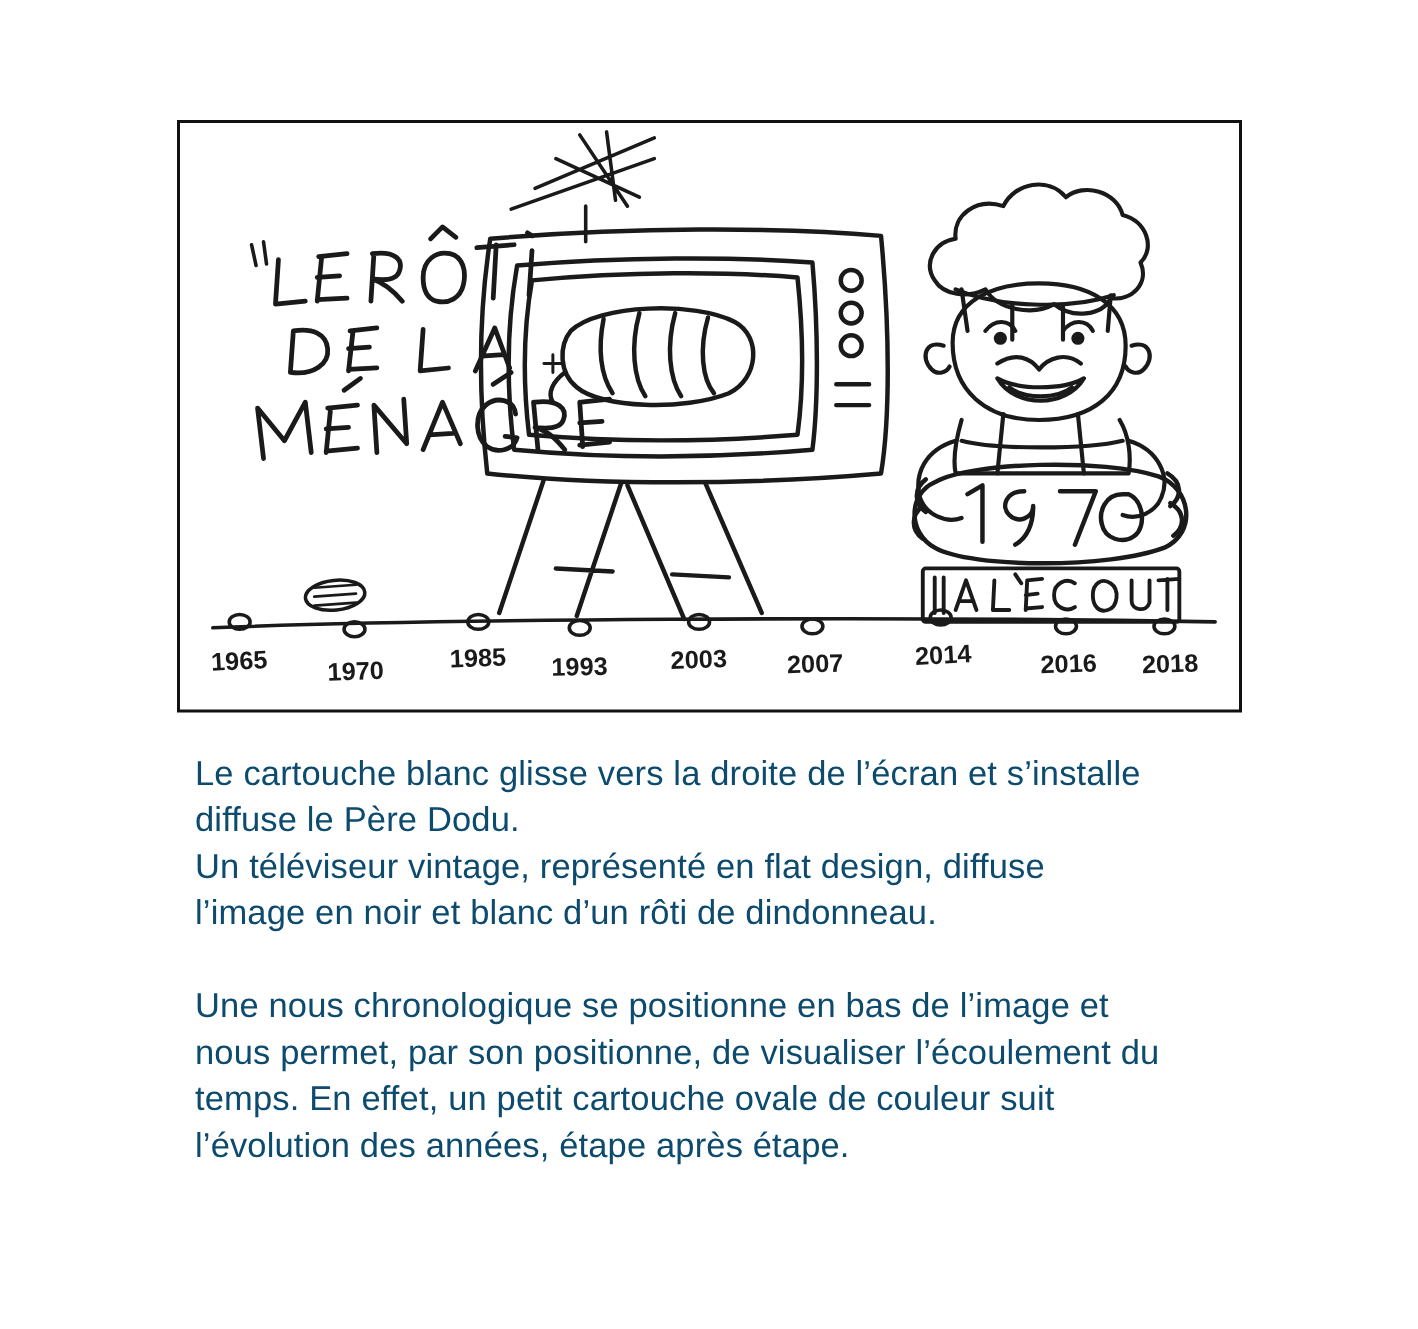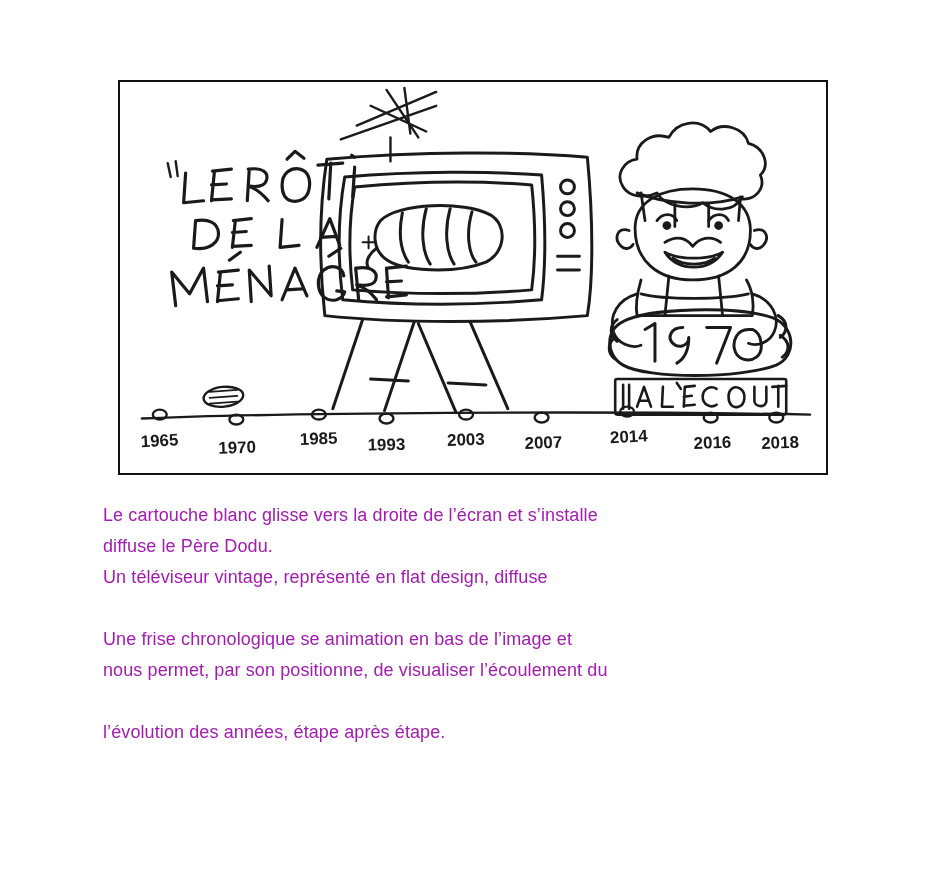--- a/index.html
+++ b/index.html
@@ -37,26 +37,26 @@
     left: 0;
     top: 0;
     width: 100%;
     height: 100%;
     display: block;
   }
 
   
   .caption {
     position: absolute;
-    left: 103px;
+    left: 130px;
     top: 500px;
     width: 760px;
-    font-size: 18px;
+    font-size: 23px;
     line-height: 31px;
-    color: #a21caf;
+    color: #0c4a6e;
     letter-spacing: 0.1px;
   }
   .caption p {
     margin: 0;
   }
   .caption .para-gap {
     height: 31px;
   }
 </style>
 </head>
@@ -222,23 +222,24 @@
         <text x="664" y="370" transform="rotate(-2 664 370)">2018</text>
       </g>
     </svg>
   </div>
 
   <div class="caption">
     <p>
       <span>Le cartouche blanc glisse vers la droite de l’écran et s’installe</span><br>
       <span>diffuse le Père Dodu.</span><br>
       <span>Un téléviseur vintage, représenté en flat design, diffuse</span><br>
+      <span>l’image en noir et blanc d’un rôti de dindonneau.</span>
     </p>
     <div class="para-gap"></div>
     <p>
-      <span>Une frise chronologique se animation en bas de l’image et</span><br>
+      <span>Une nous chronologique se positionne en bas de l’image et</span><br>
       <span>nous permet, par son positionne, de visualiser l’écoulement du</span><br>
-      <br>
+      <span>temps. En effet, un petit cartouche ovale de couleur suit</span><br>
       <span>l’évolution des années, étape après étape.</span>
     </p>
   </div>
 
 </div>
 
 </body></html>

